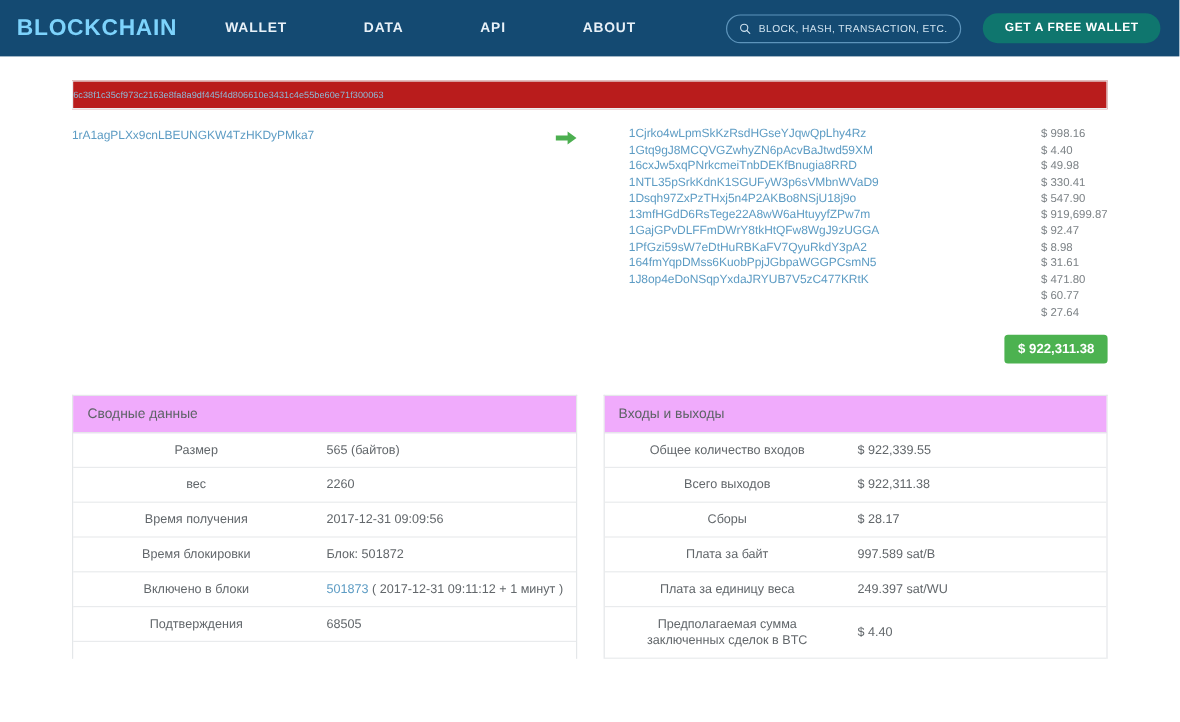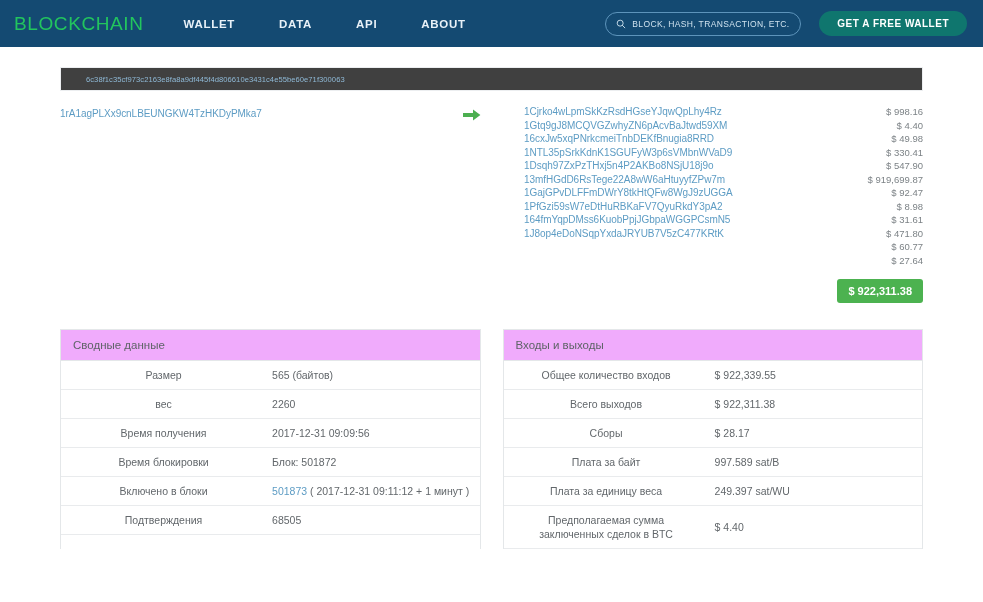--- a/index.html
+++ b/index.html
@@ -16,31 +16,31 @@
   
   .navbar {
     position: relative;
     height: 47px;
     background: #144a72;
     display: flex;
     align-items: center;
     padding: 0 16px 0 14px;
   }
   .brand {
-    color: #22c55e;
+    color: #7dd3fc;
     font-size: 19px;
-    font-weight: normal;
+    font-weight: bold;
     letter-spacing: 0.6px;
     margin-right: 32px;
     white-space: nowrap;
   }
   .nav-links {
     display: flex;
     align-items: flex-start;
-    gap: 44px;
+    gap: 64px;
     margin-left: 8px;
   }
   .nav-link {
     color: #e8f1f8;
     font-size: 11.5px;
     font-weight: bold;
     letter-spacing: 0.7px;
     text-decoration: none;
     white-space: nowrap;
   }
@@ -105,26 +105,26 @@
     color: #4c5155;
   }
   .page-heading .subtitle {
     font-size: 17px;
     color: #55595d;
     margin-left: 4px;
   }
 
   .hash-bar {
     margin-top: 20px;
-    background: #404040;
+    background: #b91c1c;
     border: 1px solid #eceef0;
     height: 24px;
     display: flex;
     align-items: center;
-    padding: 0 25px;
+    padding: 0 0;
   }
   .hash-bar a {
     color: #8fb9d6;
     font-size: 7.6px;
     letter-spacing: 0.05px;
     text-decoration: none;
     font-family: "Liberation Sans", sans-serif;
     white-space: nowrap;
   }
 
@@ -155,21 +155,20 @@
     color: #5d9cc4;
     font-size: 10px;
     text-decoration: none;
     line-height: 13.55px;
     white-space: nowrap;
     letter-spacing: -0.05px;
   }
   .amt-list {
     display: flex;
     flex-direction: column;
-    align-items: flex-end;
   }
   .amt {
     color: #7c8286;
     font-size: 9.5px;
     line-height: 13.55px;
     white-space: nowrap;
   }
   .total-row {
     display: flex;
     justify-content: flex-end;

